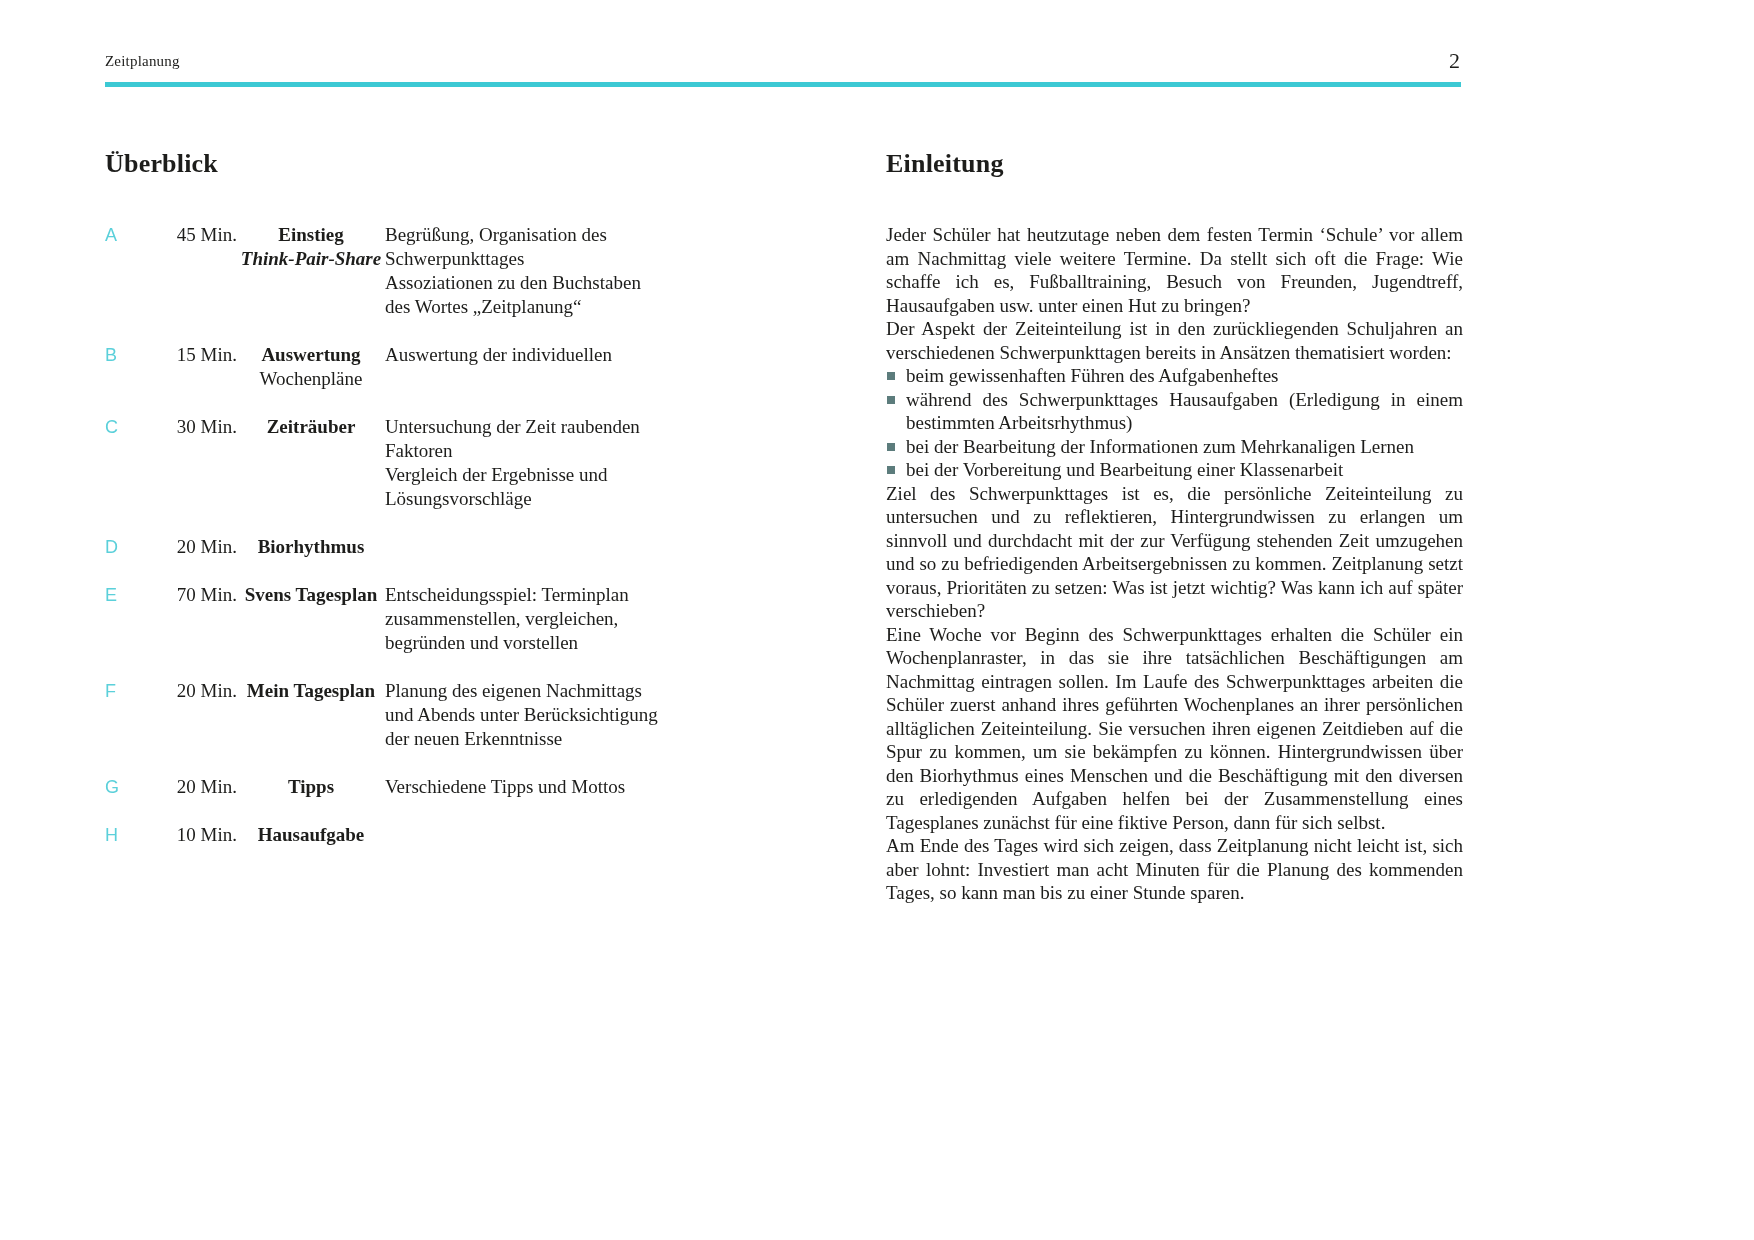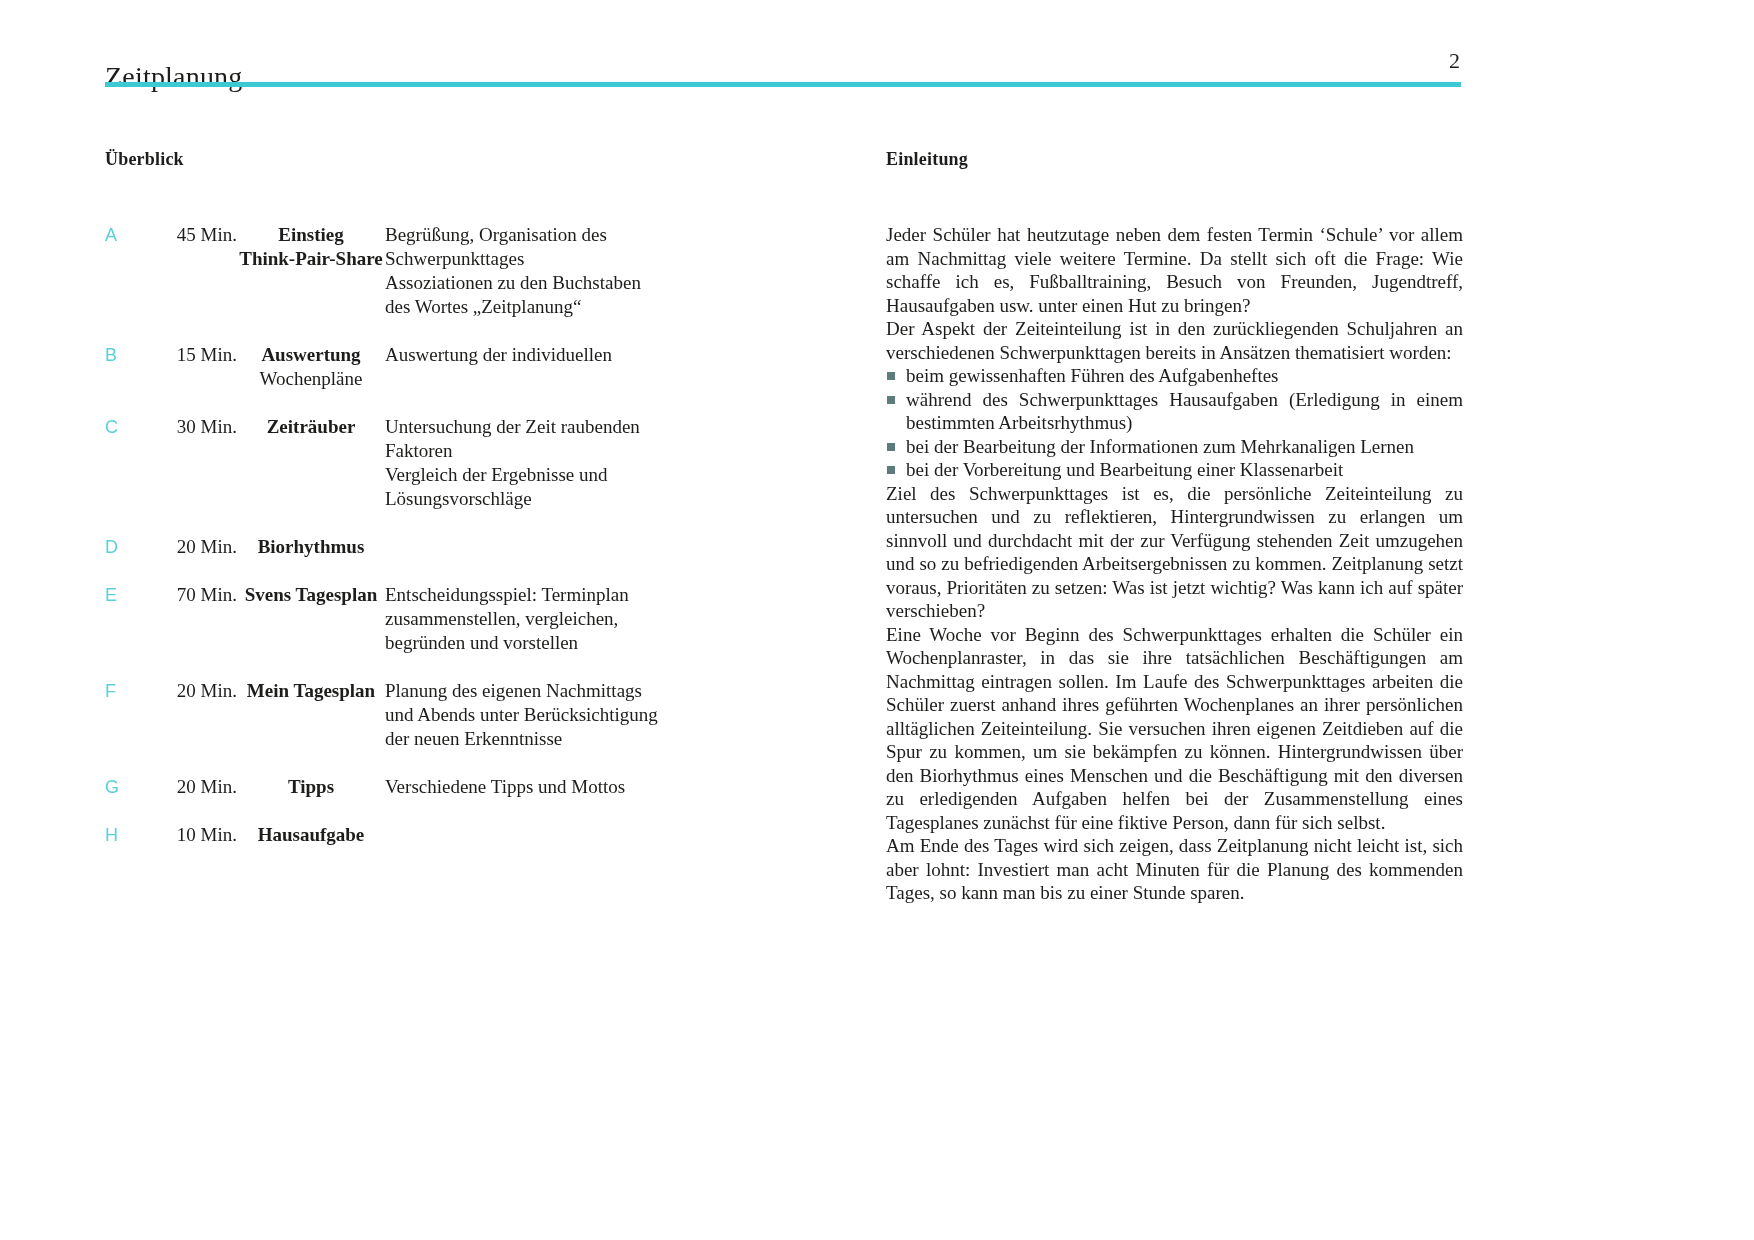--- a/index.html
+++ b/index.html
@@ -11,35 +11,35 @@
   html,body{margin:0;padding:0;background:#ffffff;}
   body{
     width:1754px;height:1240px;position:relative;
     font-family:"Liberation Serif", serif;
     color:var(--ink);
     -webkit-font-smoothing:antialiased;
   }
   .page{position:absolute;inset:0;background:#fff;}
 
   .header-title{
-    position:absolute;left:105px;top:64px;
-    font-size:28px;line-height:26px;letter-spacing:.2px;
+    position:absolute;left:105px;top:48px;
+    font-size:15px;line-height:26px;letter-spacing:.2px;
   }
   .page-number{
     position:absolute;right:294px;top:48px;
     font-size:22px;line-height:26px;
   }
   .header-rule{
     position:absolute;left:105px;top:82px;
     width:1356px;height:5px;background:var(--accent);
   }
 
   .section-heading{
     position:absolute;top:149px;
-    font-size:18px;font-weight:bold;letter-spacing:.2px;text-align:right;
+    font-size:26px;font-weight:bold;letter-spacing:.2px;text-align:right;
   }
   .overview-heading{left:105px;}
   .intro-heading{left:886px;}
 
   
   .overview-table{
     position:absolute;left:105px;top:223px;width:680px;
     font-size:19px;line-height:24px;
   }
   .ov-row{
@@ -49,21 +49,21 @@
     align-items:start;
   }
   .ov-letter{
     font-family:"Liberation Sans", sans-serif;
     font-size:18px;line-height:24px;
     color:var(--letter);
   }
   .ov-duration{white-space:nowrap;text-align:right;}
   .ov-title-line{white-space:nowrap;text-align:center;}
   .ov-title-line.b{font-weight:bold;}
-  .ov-title-line.i{}
+  .ov-title-line.i{font-style:italic;}
 
   
   .intro-body{
     position:absolute;left:886px;top:223px;width:577px;
     font-size:19px;line-height:23.5px;
     text-align:justify;
   }
   .intro-body p{margin:0;}
   .bullets{margin:0;}
   .bullet-item{

